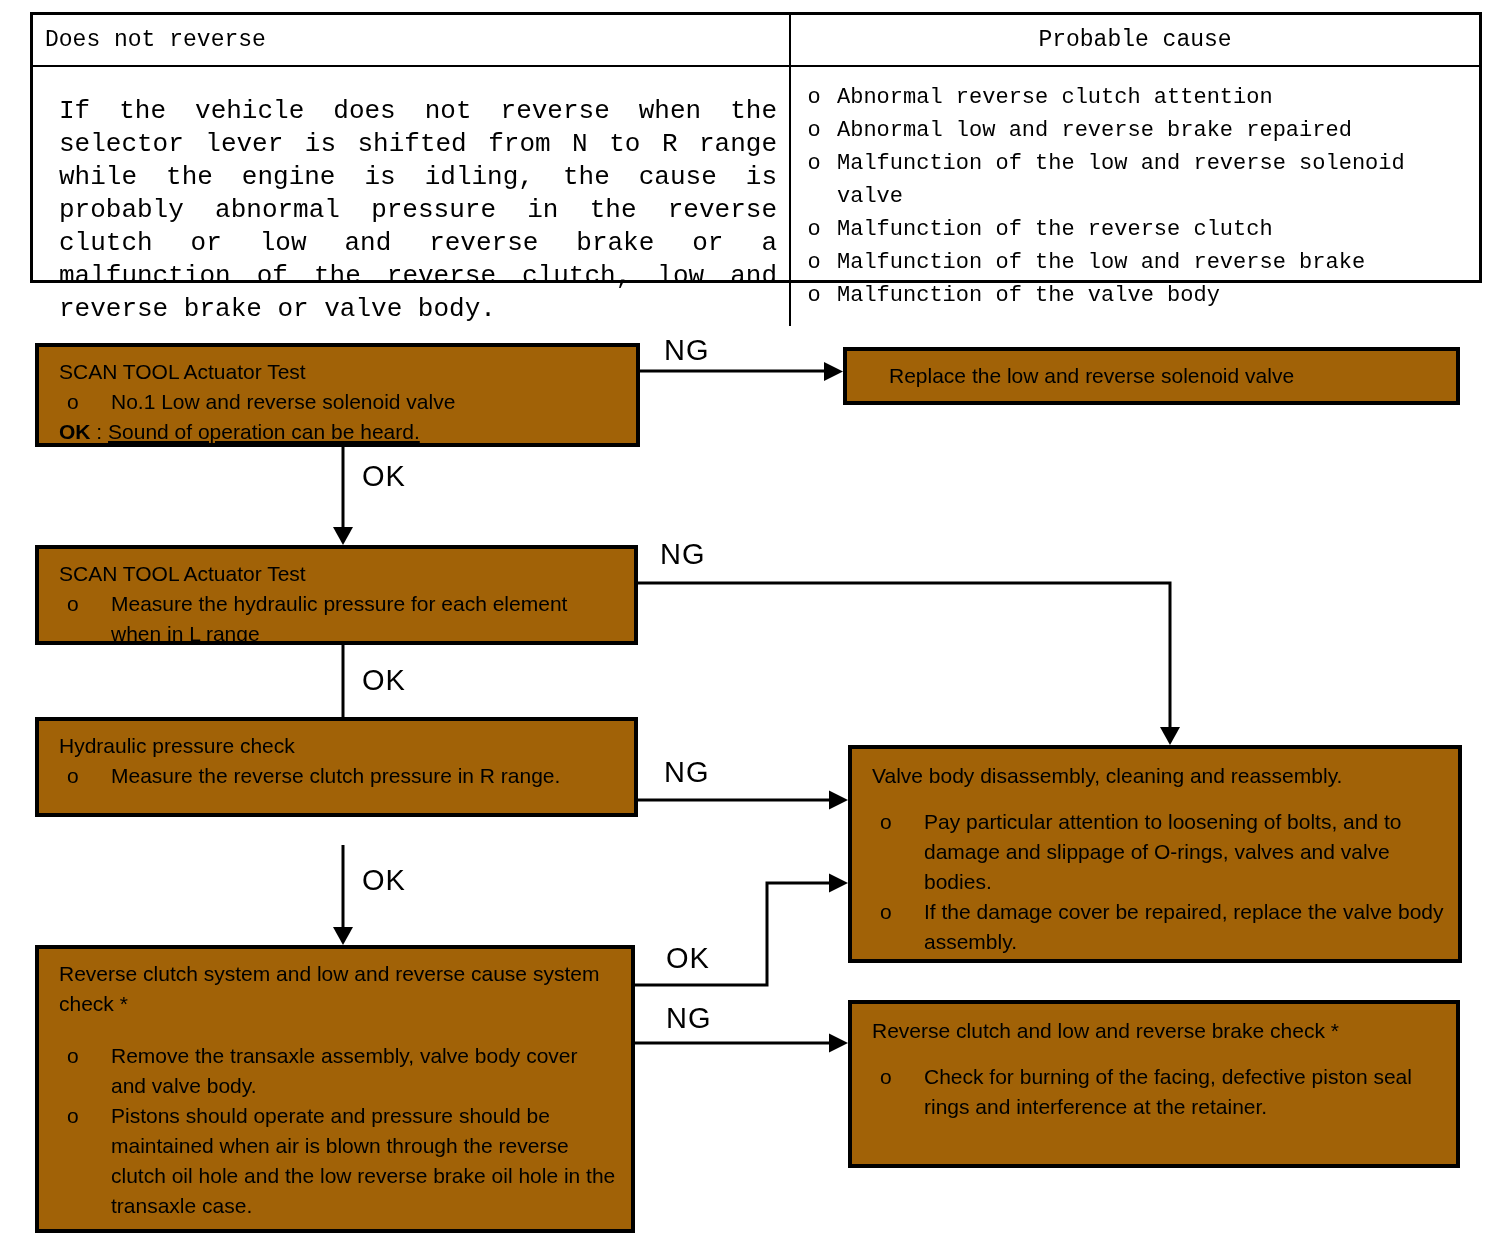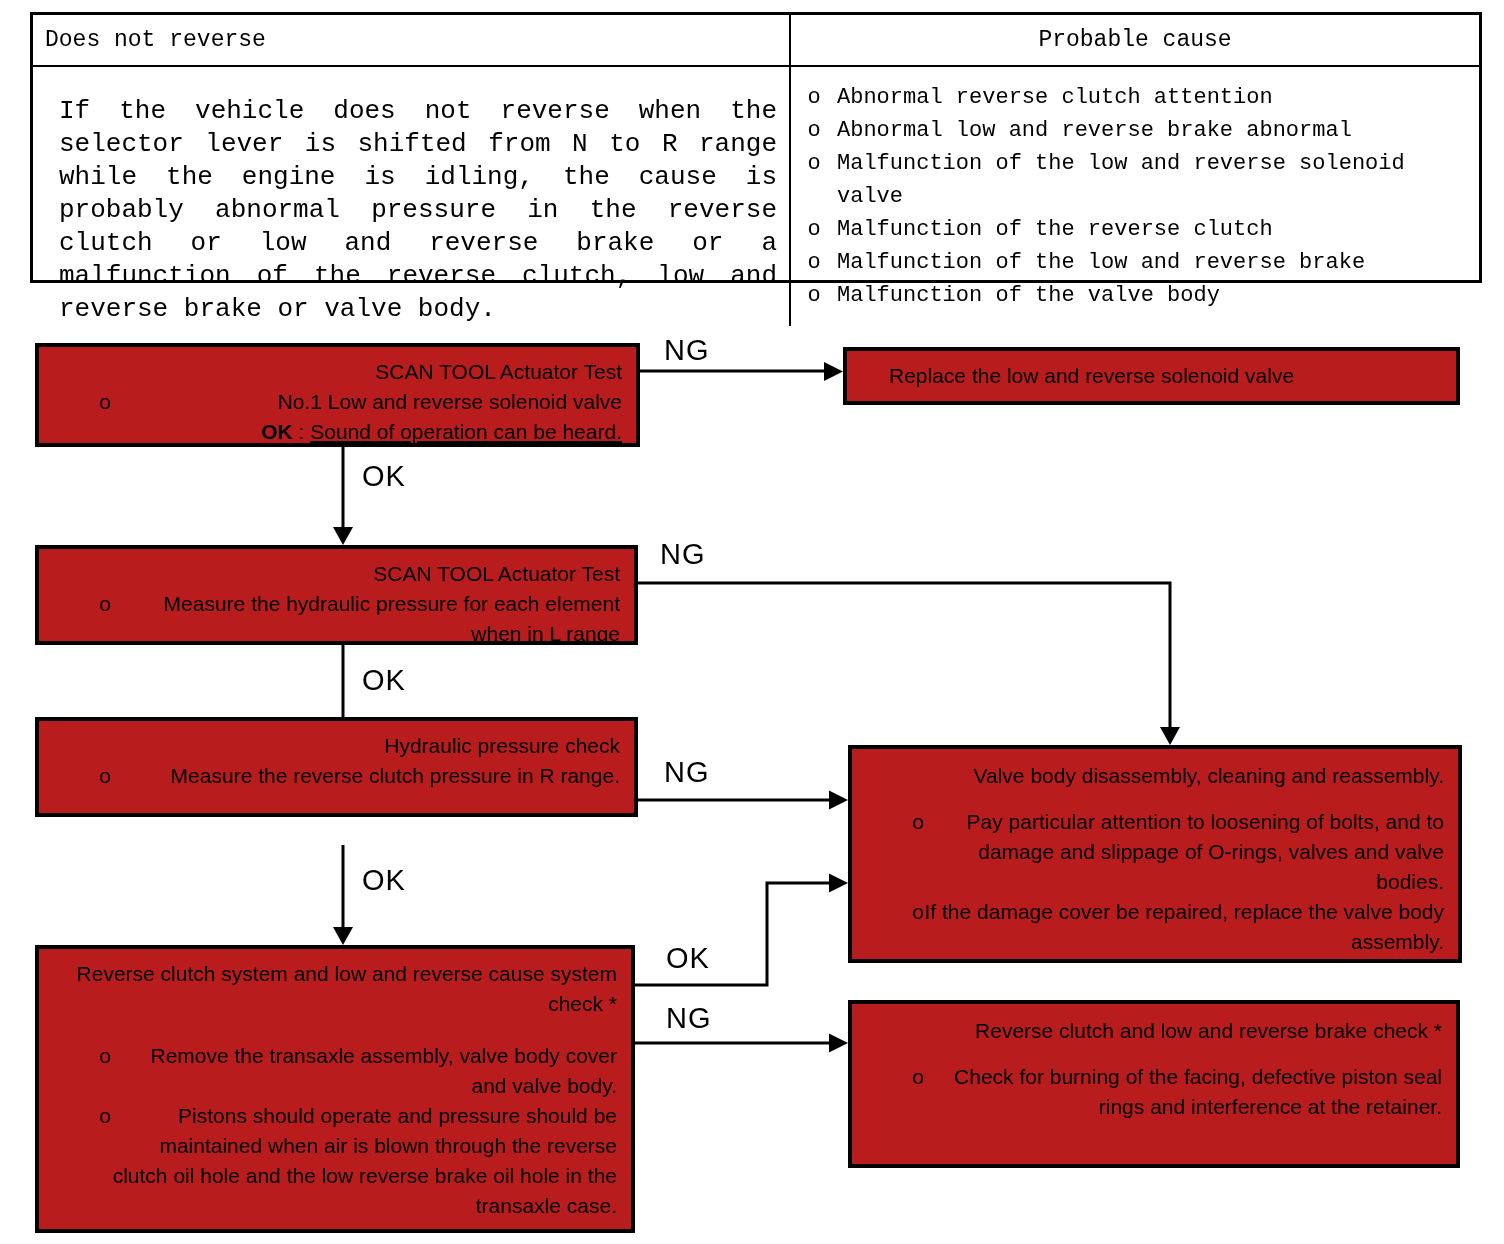--- a/index.html
+++ b/index.html
@@ -21,22 +21,22 @@
              align-items:center; justify-content:center; }
   .cell.bl { border-right:2px solid #000; font-size:26px; line-height:33px;
              padding:28px 12px 0 10px; text-align:justify;margin-left:16px; }
   .cell.br { font-size:22px; padding:14px 10px 0 0; }
   .cause-row { display:flex; line-height:33px; }
   .cause-row .bm { width:46px; text-align:center; flex:0 0 46px; }
   .cause-row .bt { flex:1; }
 
   
   .fbox {
-    position:absolute; box-sizing:border-box; border:4px solid #000; background:#b91c1c;
-    font-size:21px; line-height:30px; padding:10px 14px 6px 20px;text-align:right;
+    position:absolute; box-sizing:border-box; border:4px solid #000; background:#a16207;
+    font-size:21px; line-height:30px; padding:10px 14px 6px 20px;
   }
   .fbox .title { }
   .brow { display:flex; }
   .brow .bm { width:52px; flex:0 0 52px; padding-left:8px; box-sizing:border-box; }
   .brow .bt { flex:1; }
   .gap { height:22px; }
   .gap-s { height:16px; }
   .result b { font-weight:bold; }
   .result .u { text-decoration:underline; }
   .action-box {
@@ -58,21 +58,21 @@
     <div class="cell hl">Does not reverse</div>
     <div class="cell hr">Probable cause</div>
     <div class="cell bl">If the vehicle does not reverse when the selector lever is shifted from N to R range while the engine is idling, the cause is probably abnormal pressure in the reverse clutch or low and reverse brake or a malfunction of the reverse clutch, low and reverse brake or valve body.</div>
     <div class="cell br">
       <div class="cause-row">
         <span class="bm">o</span>
         <span class="bt">Abnormal reverse clutch attention</span>
       </div>
       <div class="cause-row">
         <span class="bm">o</span>
-        <span class="bt">Abnormal low and reverse brake abnormal</span>
+        <span class="bt">Abnormal low and reverse brake repaired</span>
       </div>
       <div class="cause-row">
         <span class="bm">o</span>
         <span class="bt">Malfunction of the low and reverse solenoid valve</span>
       </div>
       <div class="cause-row">
         <span class="bm">o</span>
         <span class="bt">Malfunction of the reverse clutch</span>
       </div>
       <div class="cause-row">

